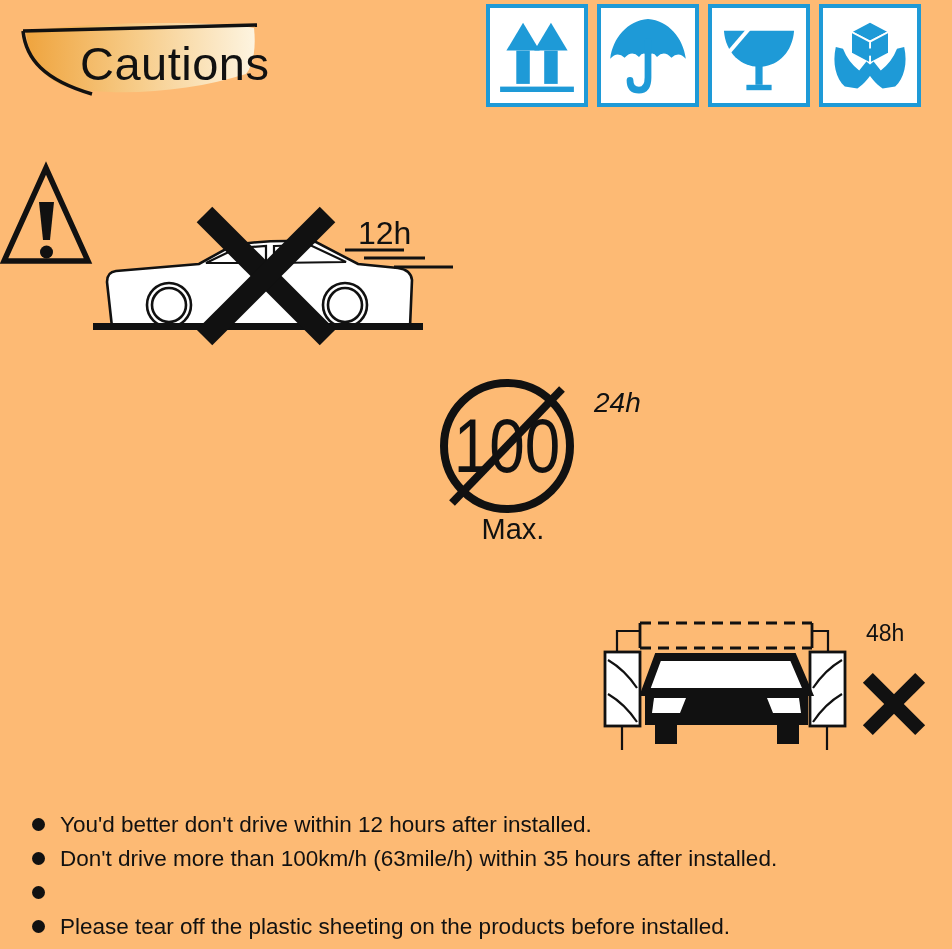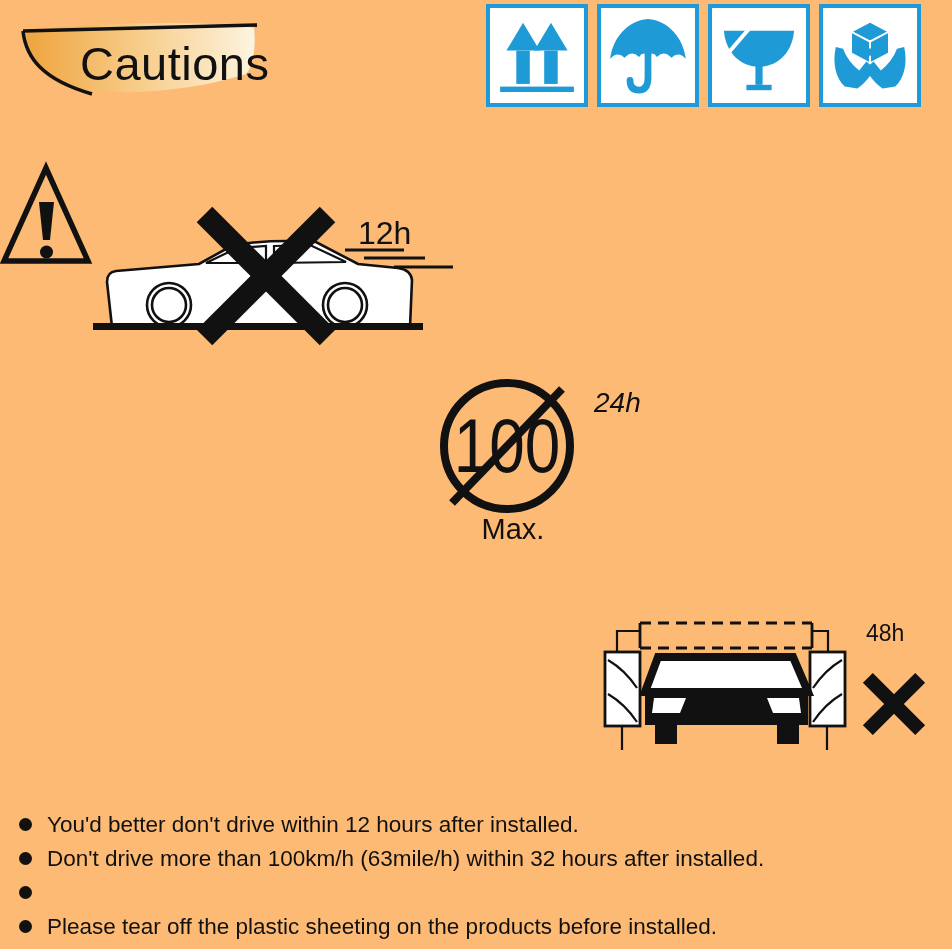--- a/index.html
+++ b/index.html
@@ -25,21 +25,21 @@
   .lbl{position:absolute;color:#111;white-space:nowrap;}
   #lbl-12h{left:358px;top:215px;font-size:32px;}
   #lbl-24h{left:594px;top:387px;font-size:28px;font-style:italic;}
   #lbl-100{
     left:437px;top:408px;width:140px;height:76px;line-height:76px;
     font-size:76px;text-align:center;transform:scaleX(0.84);
   }
   #lbl-max{left:472px;top:513px;width:82px;text-align:center;font-size:29px;}
   #lbl-48h{left:866px;top:620px;font-size:23px;}
   
-  #notes{left:19px;top:812px;width:910px;}
+  #notes{left:32px;top:812px;width:910px;}
   .note-row{display:flex;align-items:center;gap:15px;height:25px;margin-bottom:9px;}
   .bullet{width:13px;height:13px;border-radius:50%;background:#111;flex:0 0 13px;}
   .note-text{font-size:22.5px;color:#111;white-space:nowrap;}
 </style>
 </head>
 <body>
 
 <div id="canvas">
 
   <div class="abs" id="banner">
@@ -169,21 +169,21 @@
   </svg>
   <span class="lbl" id="lbl-48h">48h</span>
 
   <div class="abs" id="notes">
     <div class="note-row">
       <span class="bullet"></span>
       <span class="note-text">You'd better don't drive within 12 hours after installed.</span>
     </div>
     <div class="note-row">
       <span class="bullet"></span>
-      <span class="note-text">Don't drive more than 100km/h (63mile/h) within 32 hours after installed.</span>
+      <span class="note-text">Don't drive more than 100km/h (63mile/h) within 35 hours after installed.</span>
     </div>
     <div class="note-row">
       <span class="bullet"></span>
     </div>
     <div class="note-row">
       <span class="bullet"></span>
       <span class="note-text">Please tear off the plastic sheeting on the products before installed.</span>
     </div>
   </div>
 

